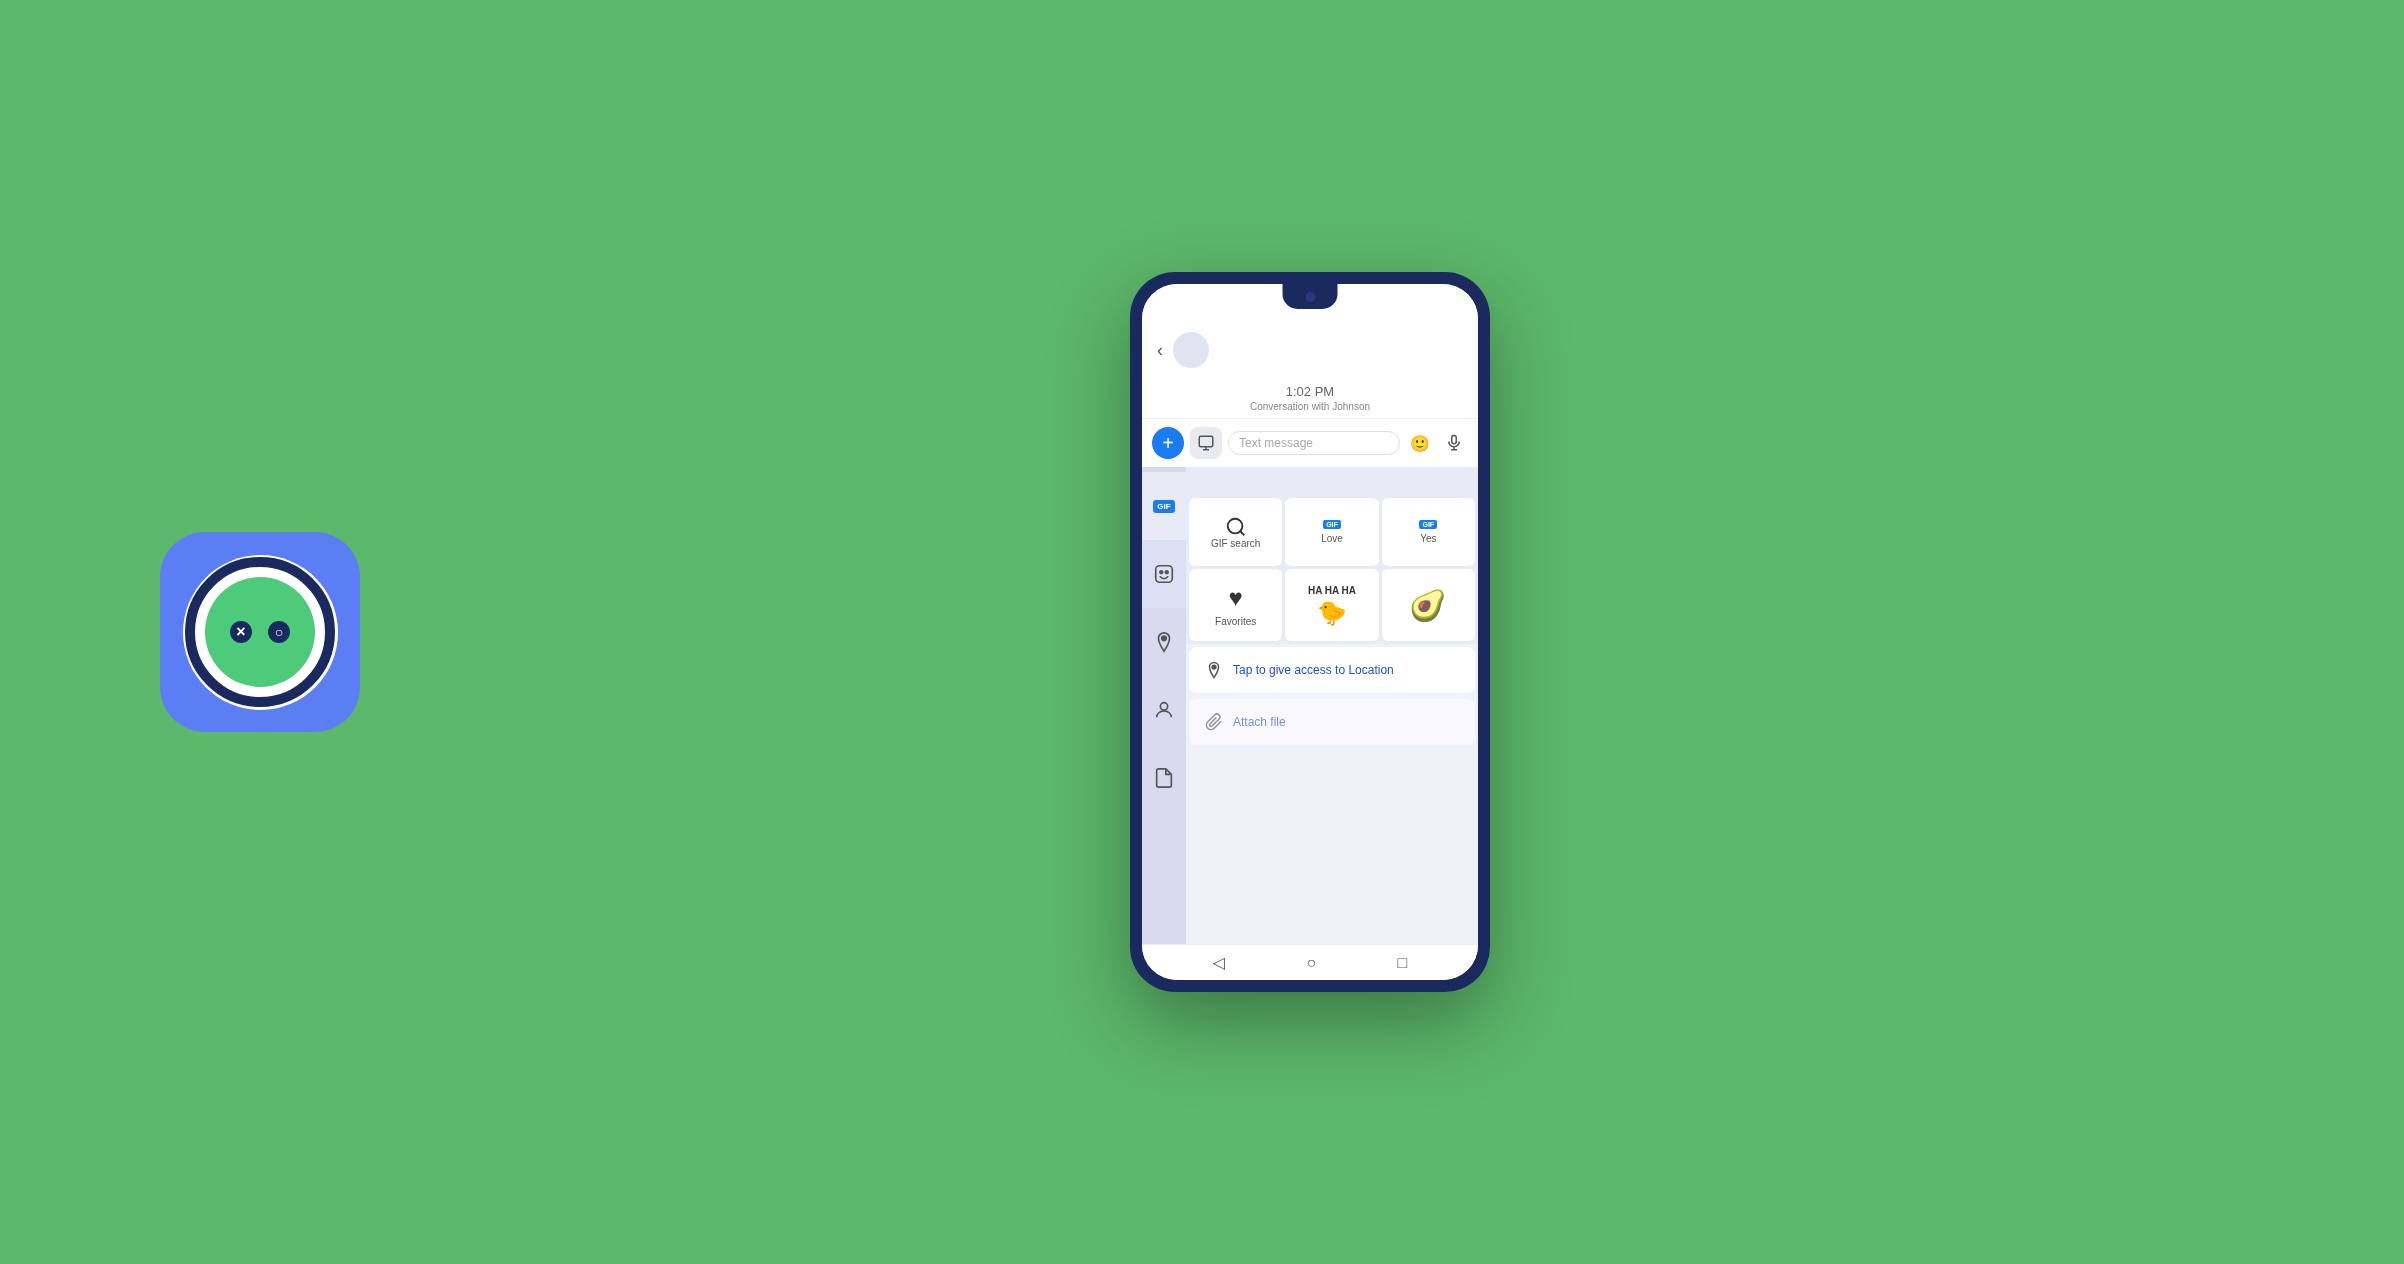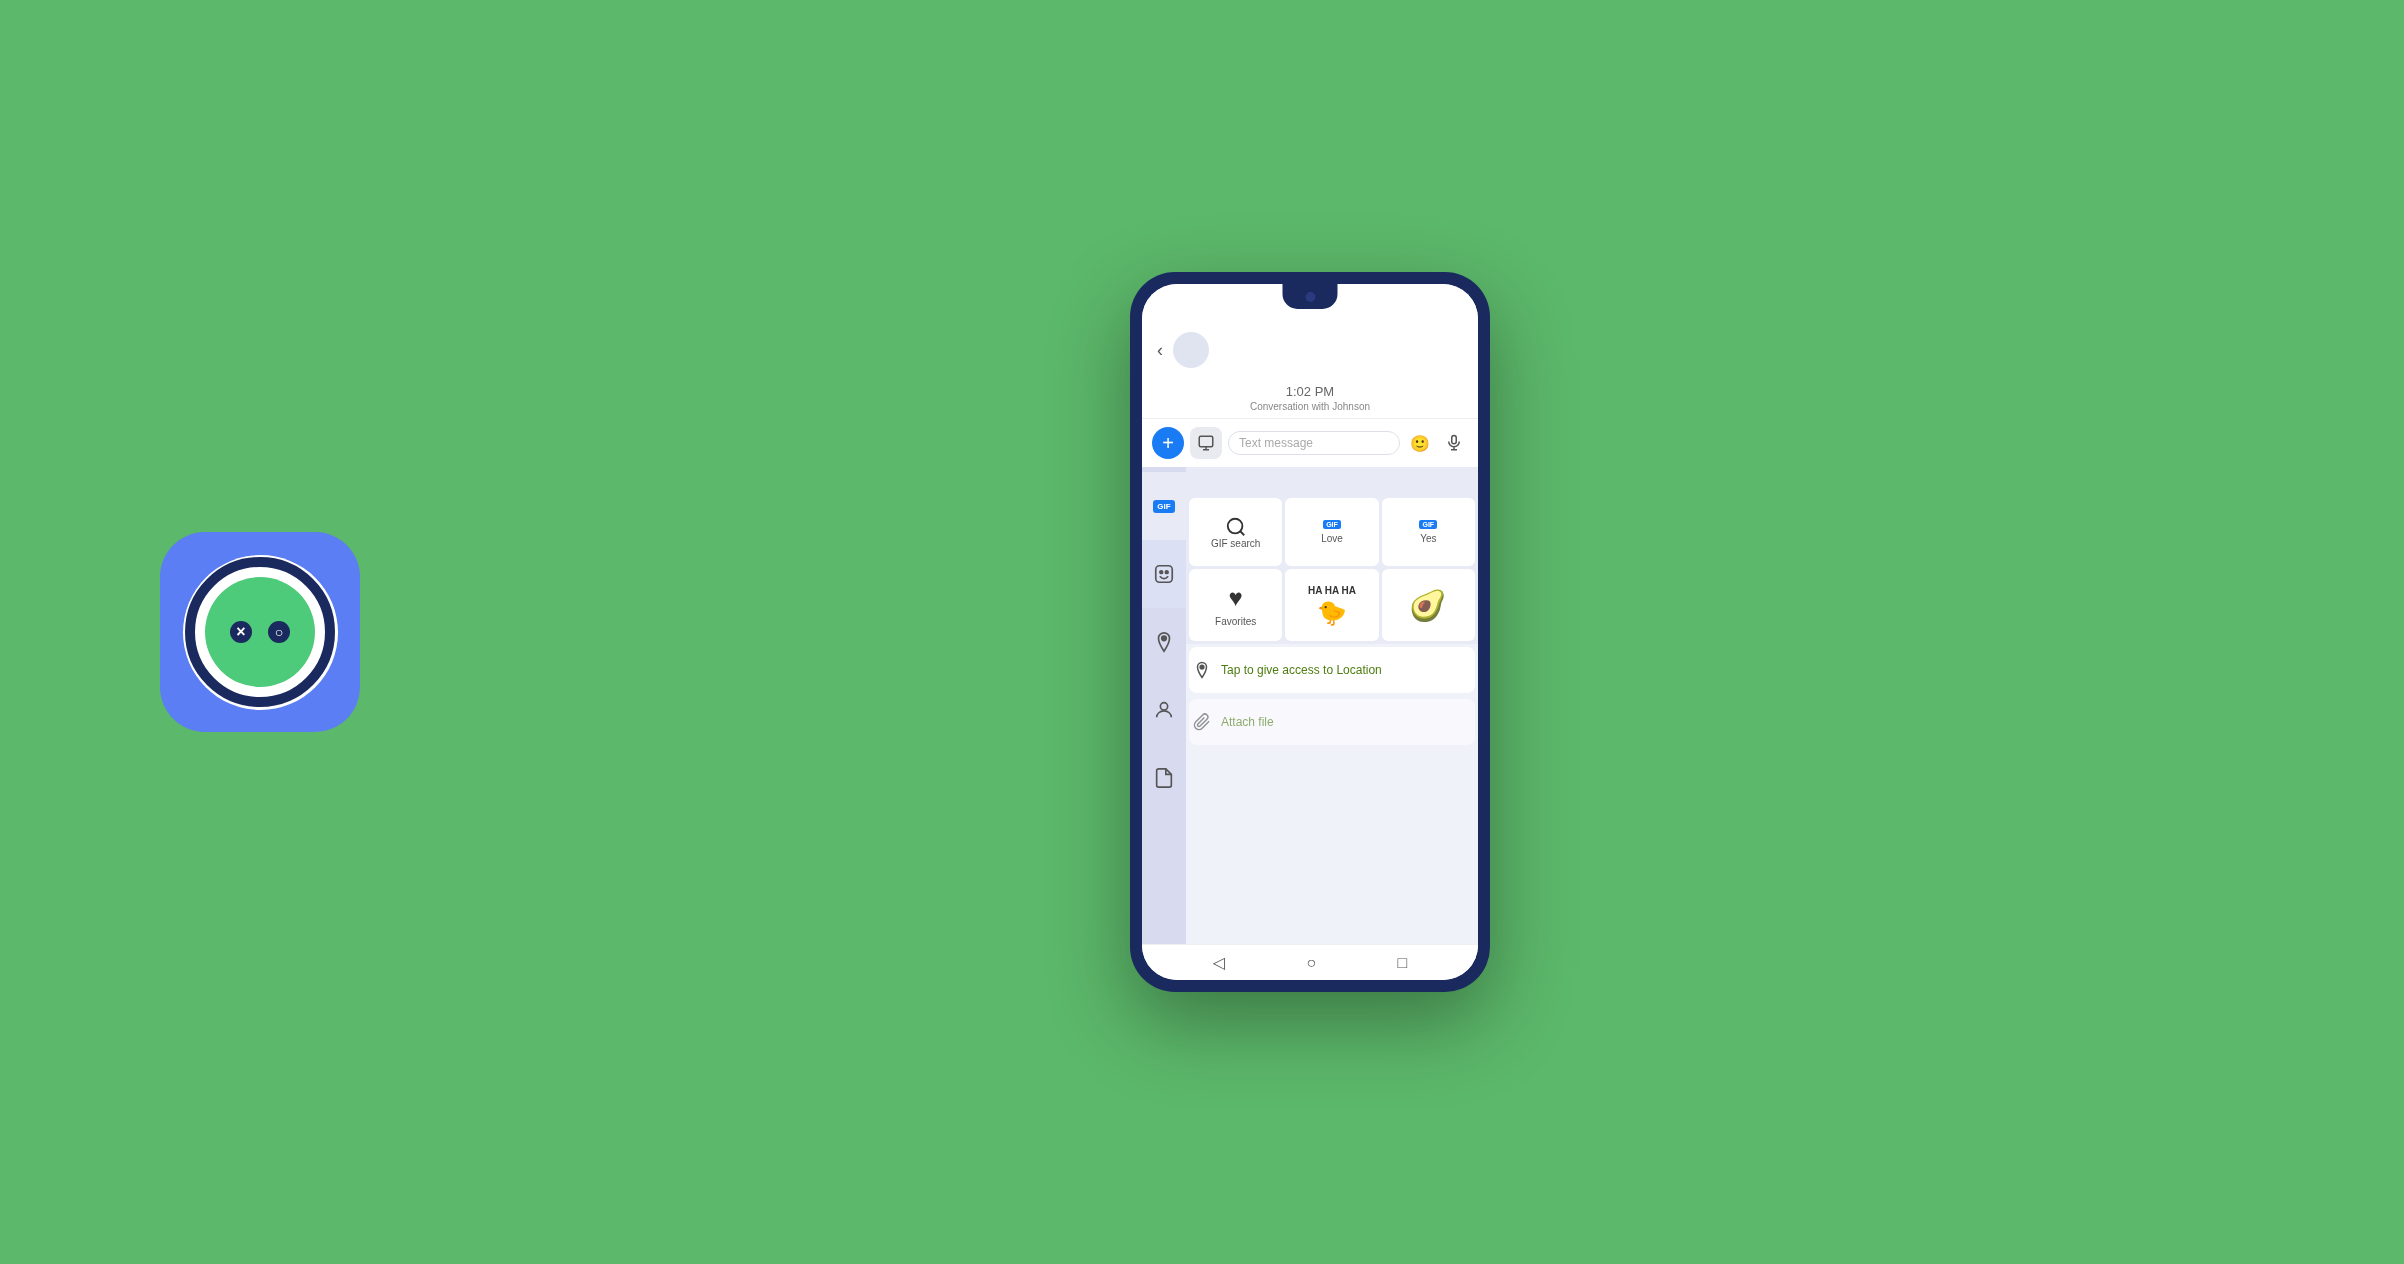--- a/index.html
+++ b/index.html
@@ -405,27 +405,27 @@
       font-size: 10px;
       color: #555;
       margin-top: 4px;
     }
 
     
     .action-row {
       background: white;
       border-radius: 8px;
       margin: 3px;
-      padding: 14px 4px;
+      padding: 14px 16px;
       display: flex;
       align-items: center;
       gap: 10px;
       cursor: pointer;
       font-size: 12px;
-      color: #4d7c0f;
+      color: #1d4ed8;
     }
 
     
     .nav-bar {
       height: 36px;
       background: white;
       display: flex;
       align-items: center;
       justify-content: space-around;
       padding: 0 30px;

